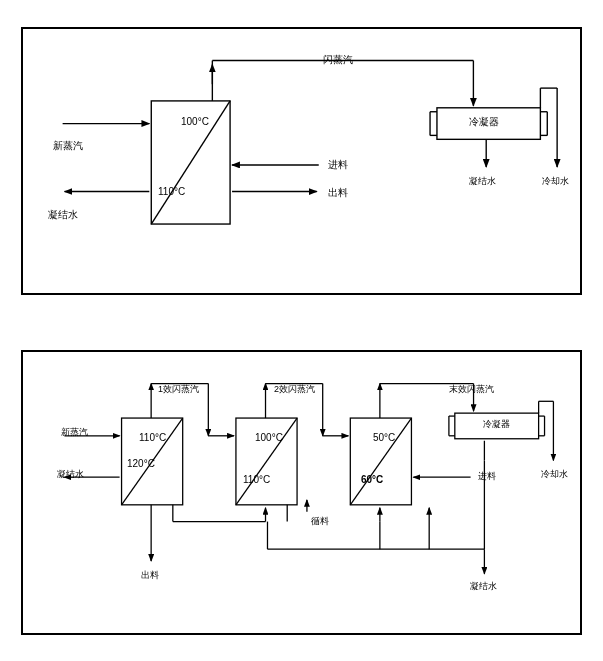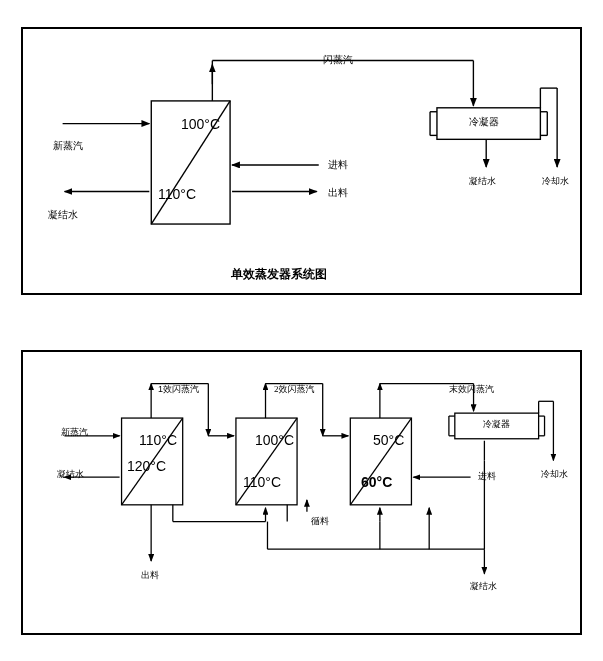--- a/index.html
+++ b/index.html
@@ -42,21 +42,21 @@
   }
   .lbl {
     position: absolute;
     font-family: "Liberation Sans", sans-serif;
     color: #000;
     white-space: nowrap;
     line-height: 1;
   }
   .lbl-sm { font-size: 9px; }
   .lbl-md { font-size: 10px; }
-  .lbl-temp { font-size: 14px; }
+  .lbl-temp { font-size: 10px; }
   .caption {
     position: absolute;
     font-size: 12px;
     font-weight: bold;
     color: #000;
     white-space: nowrap;
   }
 </style>
 </head>
 <body>
@@ -109,21 +109,20 @@
   <div class="lbl lbl-md" style="left:30px; top:112px;">新蒸汽</div>
   <div class="lbl lbl-md" style="left:25px; top:181px;">凝结水</div>
   <div class="lbl lbl-md" style="left:305px; top:131px;">进料</div>
   <div class="lbl lbl-md" style="left:305px; top:159px;">出料</div>
   <div class="lbl lbl-temp" style="left:158px; top:88px;">100°C</div>
   <div class="lbl lbl-temp" style="left:135px; top:158px;">110°C</div>
   <div class="lbl lbl-md" style="left:446px; top:88px;">冷凝器</div>
   <div class="lbl lbl-sm" style="left:446px; top:148px;">凝结水</div>
   <div class="lbl lbl-sm" style="left:519px; top:148px;">冷却水</div>
 
-  <div class="caption" style="left:208px; top:237px;">单效蒸发器系统图</div>
 </div>
 
 <div class="panel" id="panel-multi">
 
   <svg class="svg-layer" viewBox="0 0 561 285">
     <defs>
       <marker id="ah2" markerWidth="8" markerHeight="6" refX="7" refY="3" orient="auto" markerUnits="userSpaceOnUse">
         <path d="M0,0 L8,3 L0,6 Z" fill="#000"></path>
       </marker>
     </defs>
@@ -185,21 +184,21 @@
       <line x1="360" y1="200" x2="360" y2="172"></line>
       <line x1="360" y1="172" x2="360" y2="158" marker-end="url(#ah2)"></line>
       <line x1="410" y1="200" x2="410" y2="158" marker-end="url(#ah2)"></line>
       <line x1="466" y1="200" x2="466" y2="225" marker-end="url(#ah2)"></line>
       <line x1="466" y1="200" x2="466" y2="110"></line>
       <line x1="466" y1="110" x2="466" y2="90"></line>
     </g>
   </svg>
 
   <div class="lbl lbl-sm" style="left:135px; top:33px;">1效闪蒸汽</div>
-  <div class="lbl lbl-sm" style="left:251px; top:33px;font-family:Liberation Serif, serif;">2效闪蒸汽</div>
+  <div class="lbl lbl-sm" style="left:251px; top:33px;">2效闪蒸汽</div>
   <div class="lbl lbl-sm" style="left:390px; top:33px;margin-left:36px;">末效闪蒸汽</div>
 
   <div class="lbl lbl-sm" style="left:38px; top:76px;">新蒸汽</div>
   <div class="lbl lbl-sm" style="left:34px; top:118px;">凝结水</div>
 
   <div class="lbl lbl-temp" style="left:116px; top:81px;">110°C</div>
   <div class="lbl lbl-temp" style="left:104px; top:107px;">120°C</div>
   <div class="lbl lbl-temp" style="left:232px; top:81px;">100°C</div>
   <div class="lbl lbl-temp" style="left:220px; top:123px;">110°C</div>
   <div class="lbl lbl-temp" style="left:350px; top:81px;text-align:center;">50°C</div>

